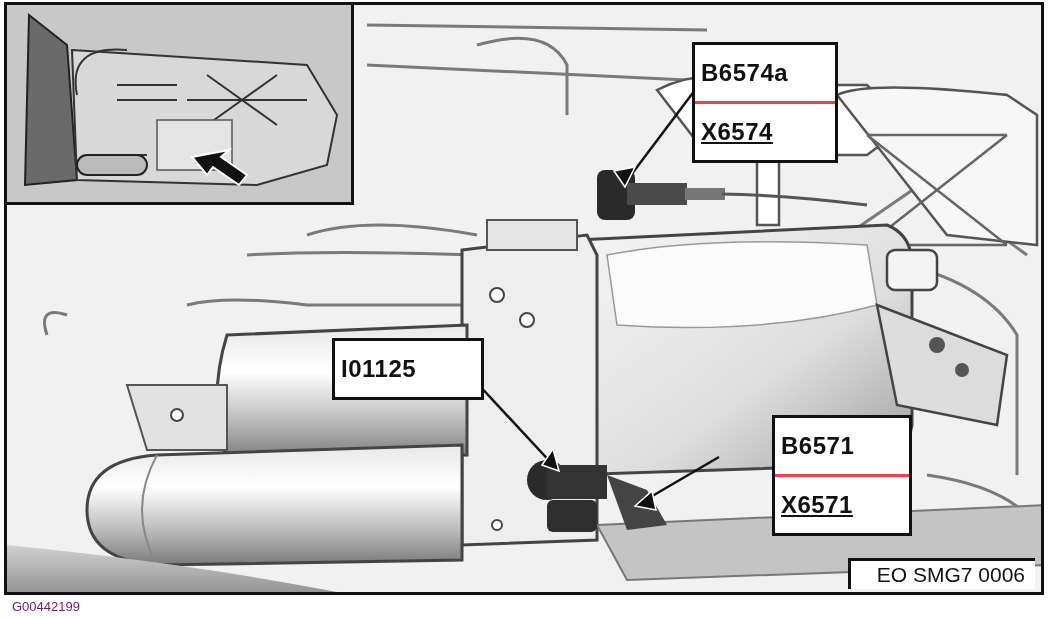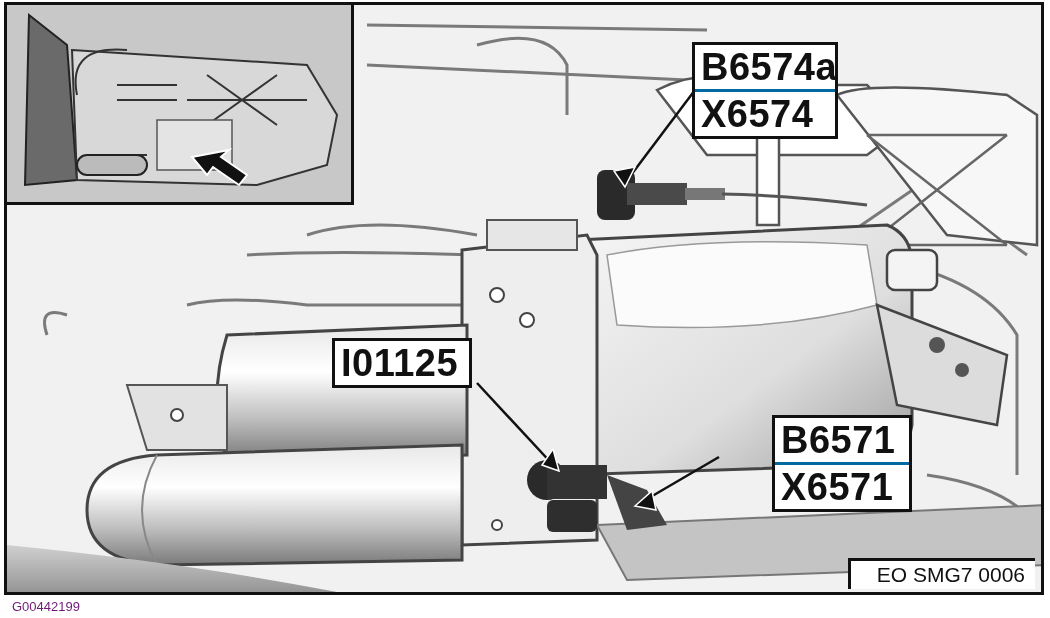--- a/index.html
+++ b/index.html
@@ -4,23 +4,23 @@
   <style>
     html, body { margin: 0; padding: 0; background: #ffffff; }
     body { width: 1050px; height: 618px; position: relative; overflow: hidden;
            font-family: "Liberation Sans", sans-serif; }
     .frame { position: absolute; left: 4px; top: 2px; width: 1040px; height: 593px;
              border: 3px solid #111; box-sizing: border-box; background: #0369a1; overflow: hidden; }
     svg.art { position: absolute; left: 0; top: 0; }
     .inset { position: absolute; left: 4px; top: 2px; width: 350px; height: 203px;
              border: 3px solid #111; box-sizing: border-box; background: #c8c8c8; overflow: hidden; }
     .callout { position: absolute; background: #fff; border: 3px solid #111; box-sizing: border-box; }
-    .callout .row { font-weight: bold; font-size: 38px; line-height: 36px; padding: 4px 6px;
+    .callout .row { font-weight: bold; font-size: 24px; line-height: 36px; padding: 10px 6px;
                     color: #111; white-space: nowrap; letter-spacing: 0.5px; }
-    .callout .row + .row { border-top: 3px solid #0369a1; }
+    .callout .row + .row { border-top: 3px solid #ef4444; text-decoration: underline; }
     .ref { position: absolute; right: 6px; bottom: 3px; background: #fff; border: 3px solid #111;
            border-right: none; border-bottom: none; padding: 2px 10px 2px 26px;
            font-size: 21px; color: #111; }
     .figid { position: absolute; left: 12px; top: 599px; font-size: 13px; color: #701a75; }
   </style>
 </head>
 <body>
 
 <div class="frame">
   <svg class="art" width="1040" height="593" viewBox="0 0 1040 593">
@@ -131,21 +131,21 @@
     <rect x="70" y="150" width="70" height="20" rx="10" fill="#bbb" stroke="#222" stroke-width="2"></rect>
     <path d="M185 152 L222 145 L214 152 L240 170 L232 180 L206 162 L200 170 Z" fill="#111" stroke="#fff" stroke-width="2"></path>
   </svg>
 </div>
 
 <div class="callout" style="left:692px; top:42px; width:146px;">
   <div class="row">B6574a</div>
   <div class="row">X6574</div>
 </div>
 
-<div class="callout" style="left:332px; top:338px; width:140px;">
+<div class="callout" style="left:332px; top:338px; width:152px;">
   <div class="row">I01125</div>
 </div>
 
 <div class="callout" style="left:724px; top:415px; width:140px;margin-left:48px;">
   <div class="row">B6571</div>
   <div class="row">X6571</div>
 </div>
 
 <div class="figid">G00442199</div>
 

